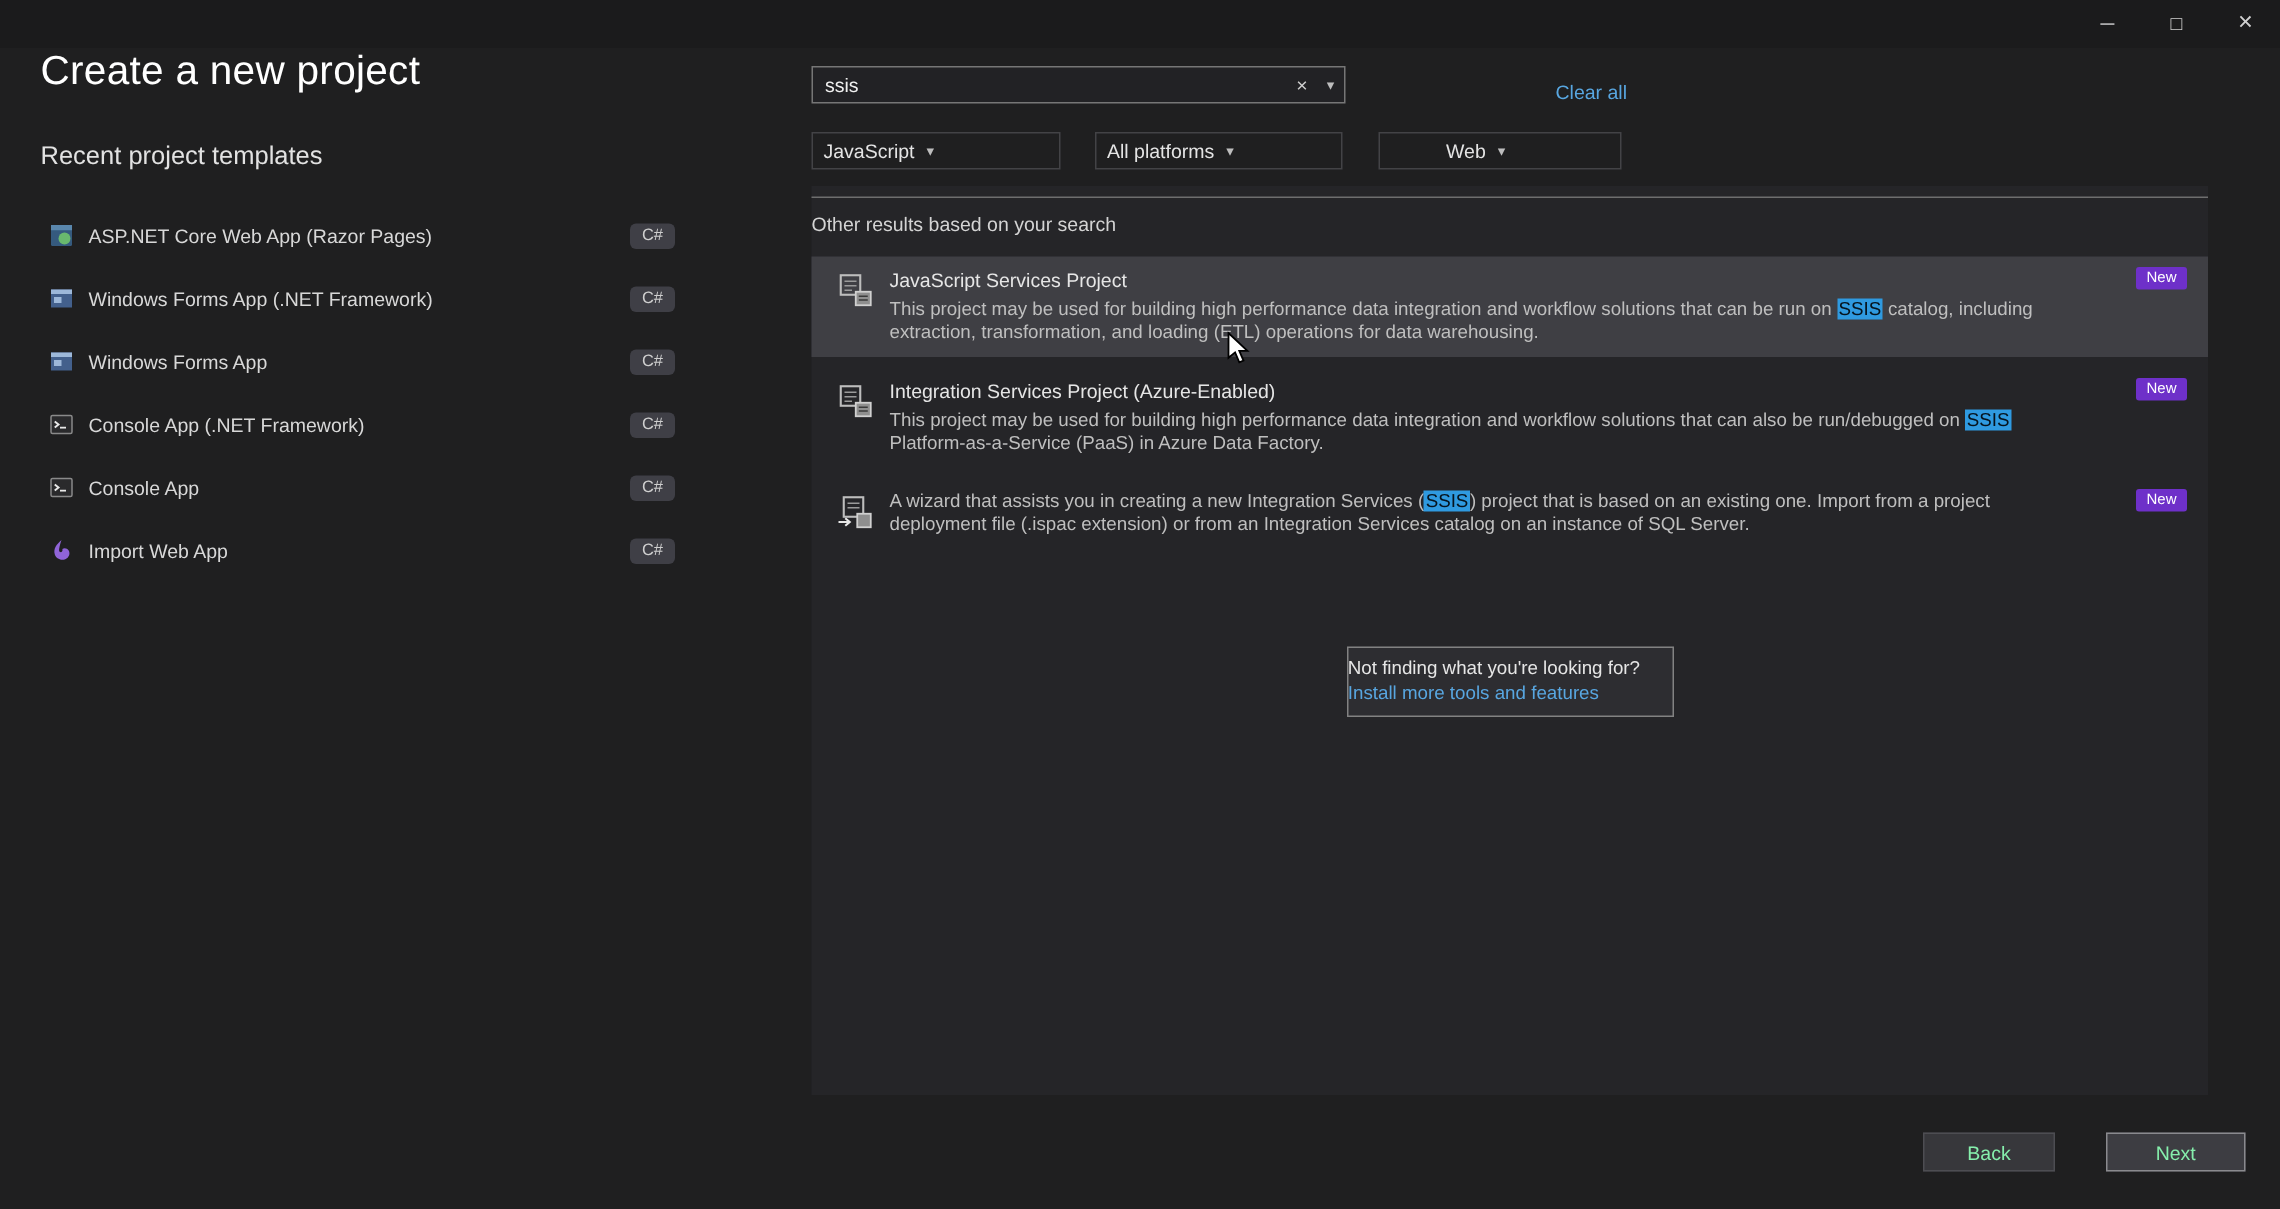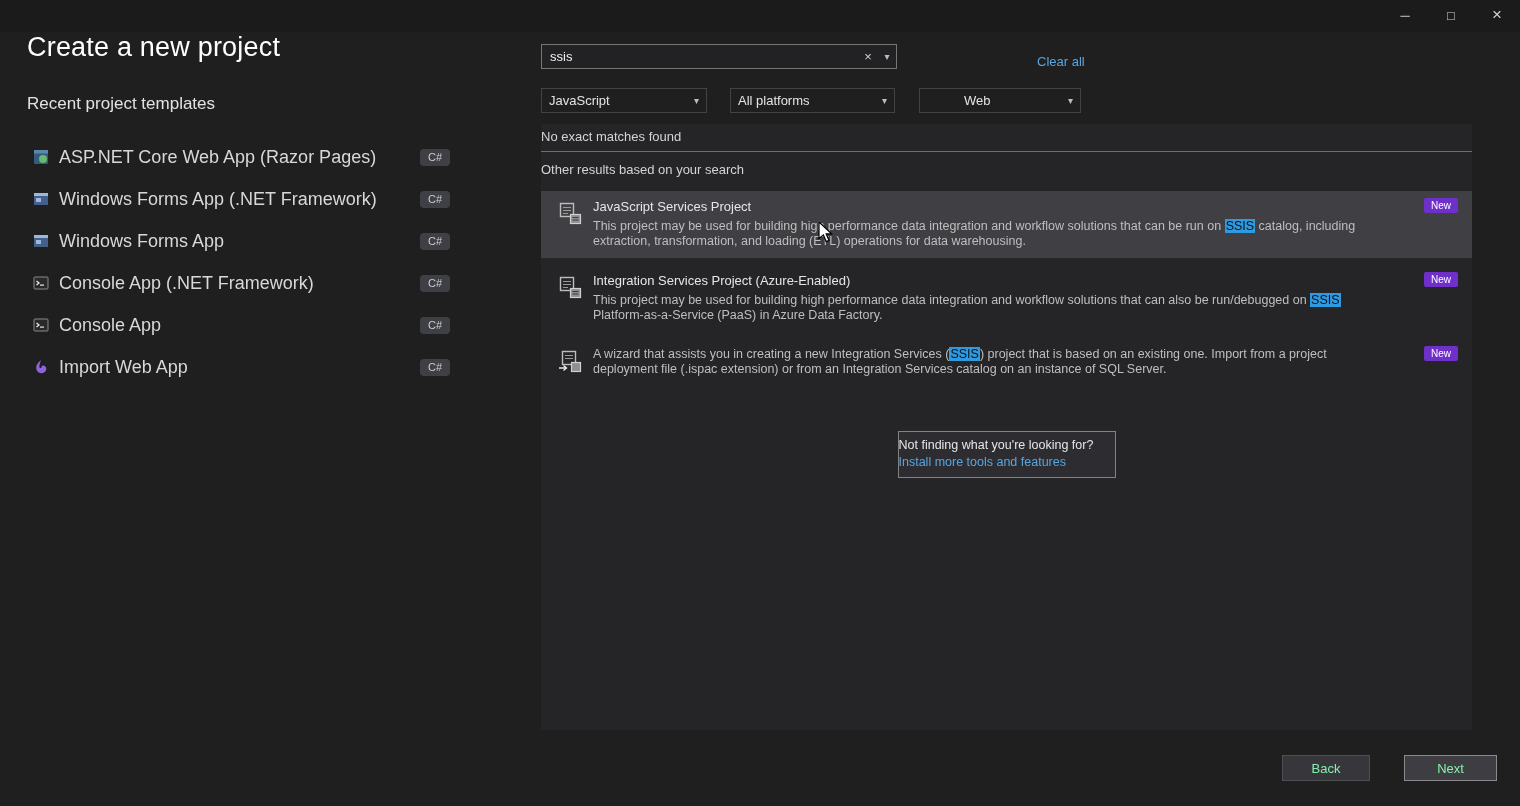--- a/index.html
+++ b/index.html
@@ -22,21 +22,21 @@
   .win-btn.close { font-size:17px; }
 
   
   .page-title { position:absolute; left:27px; top:32px; font-size:27px; font-weight:300; color:#ffffff; letter-spacing:.2px; }
   .recent-heading { position:absolute; left:27px; top:94px; font-size:17px; font-weight:400; color:#e2e2e2; }
   .template-list { position:absolute; left:20px; top:136px; width:448px; }
   .template-row {
     height:42px; display:flex; align-items:center; padding-left:13px;
   }
   .template-row .t-icon { width:16px; height:16px; margin-right:10px; flex:0 0 16px; display:flex; }
-  .template-row .t-label { font-size:18px; color:#d8d8d8; white-space:nowrap; }
+  .template-row .t-label { font-size:13px; color:#d8d8d8; white-space:nowrap; }
   .lang-badge {
     margin-left:auto; margin-right:18px;
     background:#3f3f46; color:#cfcfcf; font-size:11px;
     padding:2px 8px; border-radius:4px; line-height:13px;
   }
 
   
   .search-box {
     position:absolute; left:541px; top:44px; width:356px; height:25px;
     background:#222225; border:1px solid #767676; display:flex; align-items:center;
@@ -46,21 +46,21 @@
     color:#f0f0f0; font-size:13px; padding:0 0 0 8px;
     font-family:"Liberation Sans", sans-serif;
   }
   .search-clear { width:20px; text-align:center; color:#cfcfcf; font-size:13px; cursor:default; }
   .search-caret { width:18px; text-align:center; color:#bdbdbd; font-size:10px; cursor:default; }
   .clear-all { position:absolute; left:1037px; top:54px; font-size:13px; color:#58a6e0; cursor:default; }
 
   .filter {
     position:absolute; top:88px; height:25px;
     border:1px solid #434346; background:transparent;
-    display:flex; align-items:center; justify-content:space-between;
+    display:flex; align-items:center; 
     padding:0 7px; font-size:13px; color:#e4e4e4;
   }
   .filter .f-caret { color:#bdbdbd; font-size:10px; margin-left:8px; }
   .filter-language { left:541px; width:166px; }
   .filter-platform { left:730px; width:165px; }
   .filter-type     { left:919px; width:162px;padding-left:44px; }
 
   
   .results-panel {
     position:absolute; left:541px; top:124px; width:931px; height:606px;
@@ -216,21 +216,20 @@
   <div class="filter filter-platform">
     <span>All platforms</span>
     <span class="f-caret">▾</span>
   </div>
   <div class="filter filter-type">
     <span>Web</span>
     <span class="f-caret">▾</span>
   </div>
 
   <div class="results-panel">
-    <div class="no-match">No exact matches found</div>
     <hr class="results-divider">
     <div class="other-heading">Other results based on your search</div>
 
     <div class="result-row selected">
       <span class="result-icon">
         <svg width="26" height="26" viewBox="0 0 26 26">
             <rect x="3.5" y="2.5" width="13" height="13" fill="none" stroke="#bdbdbd" stroke-width="1.4"></rect>
             <path d="M6 6.5 h8 M6 9.5 h8 M6 12.5 h5" stroke="#9a9a9a" stroke-width="1"></path>
             <rect x="13.5" y="13.5" width="10" height="9" fill="#8f8f8f" stroke="#d0d0d0" stroke-width="1.2"></rect>
             <path d="M15.5 16.5 h6 M15.5 19 h6" stroke="#3a3a3a" stroke-width="1"></path>

